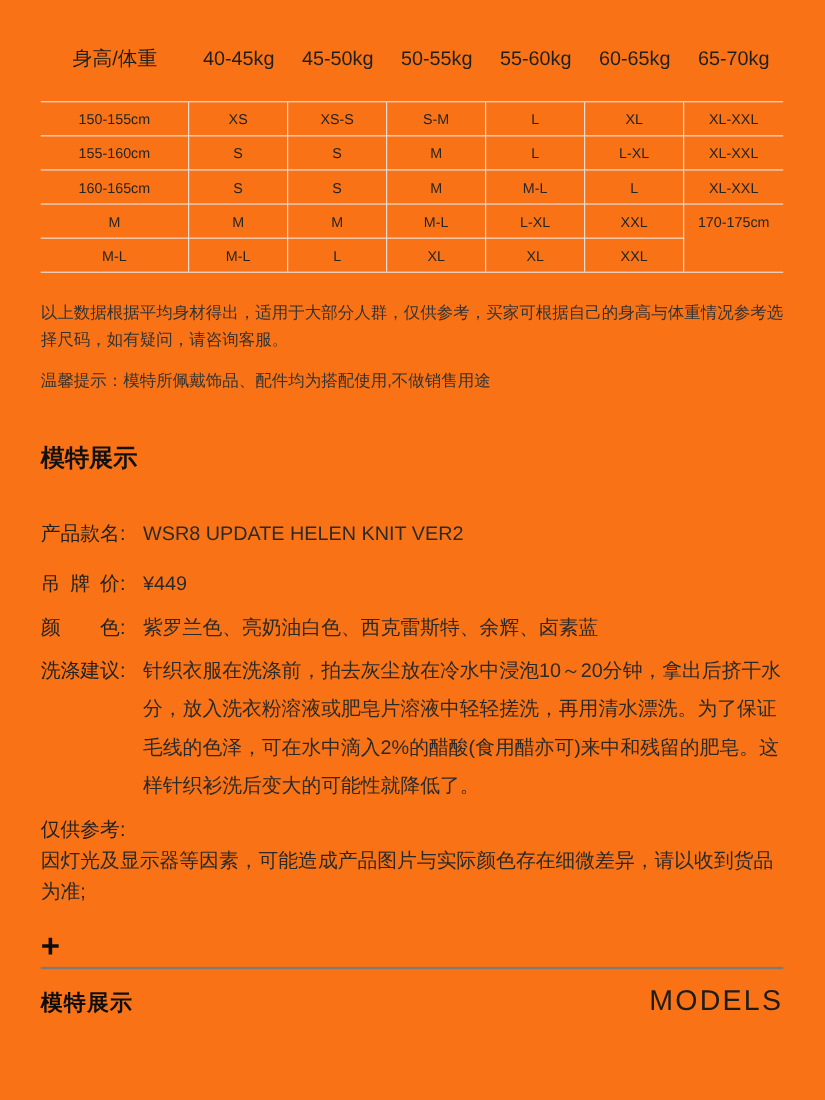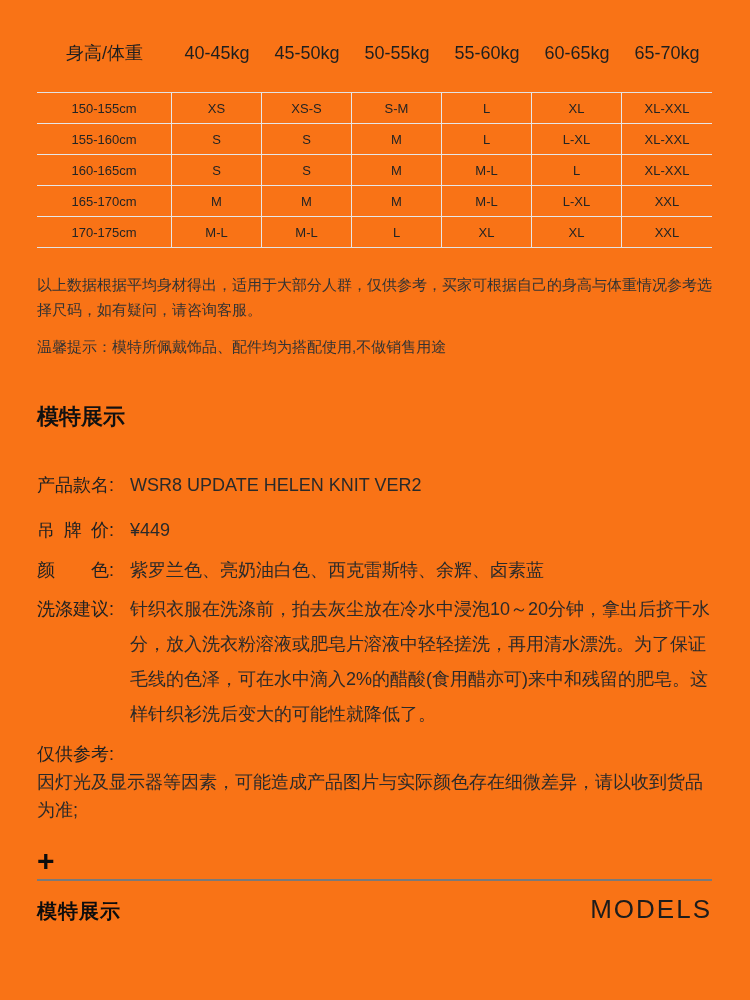--- a/index.html
+++ b/index.html
@@ -94,21 +94,20 @@
       <div class="td">L</div>
       <div class="td">L-XL</div>
       <div class="td">XL-XXL</div>
       <div class="td">160-165cm</div>
       <div class="td">S</div>
       <div class="td">S</div>
       <div class="td">M</div>
       <div class="td">M-L</div>
       <div class="td">L</div>
       <div class="td">XL-XXL</div>
-      <div class="td">165-170cm</div>
       <div class="td">M</div>
       <div class="td">M</div>
       <div class="td">M</div>
       <div class="td">M-L</div>
       <div class="td">L-XL</div>
       <div class="td">XXL</div>
       <div class="td">170-175cm</div>
       <div class="td">M-L</div>
       <div class="td">M-L</div>
       <div class="td">L</div>

